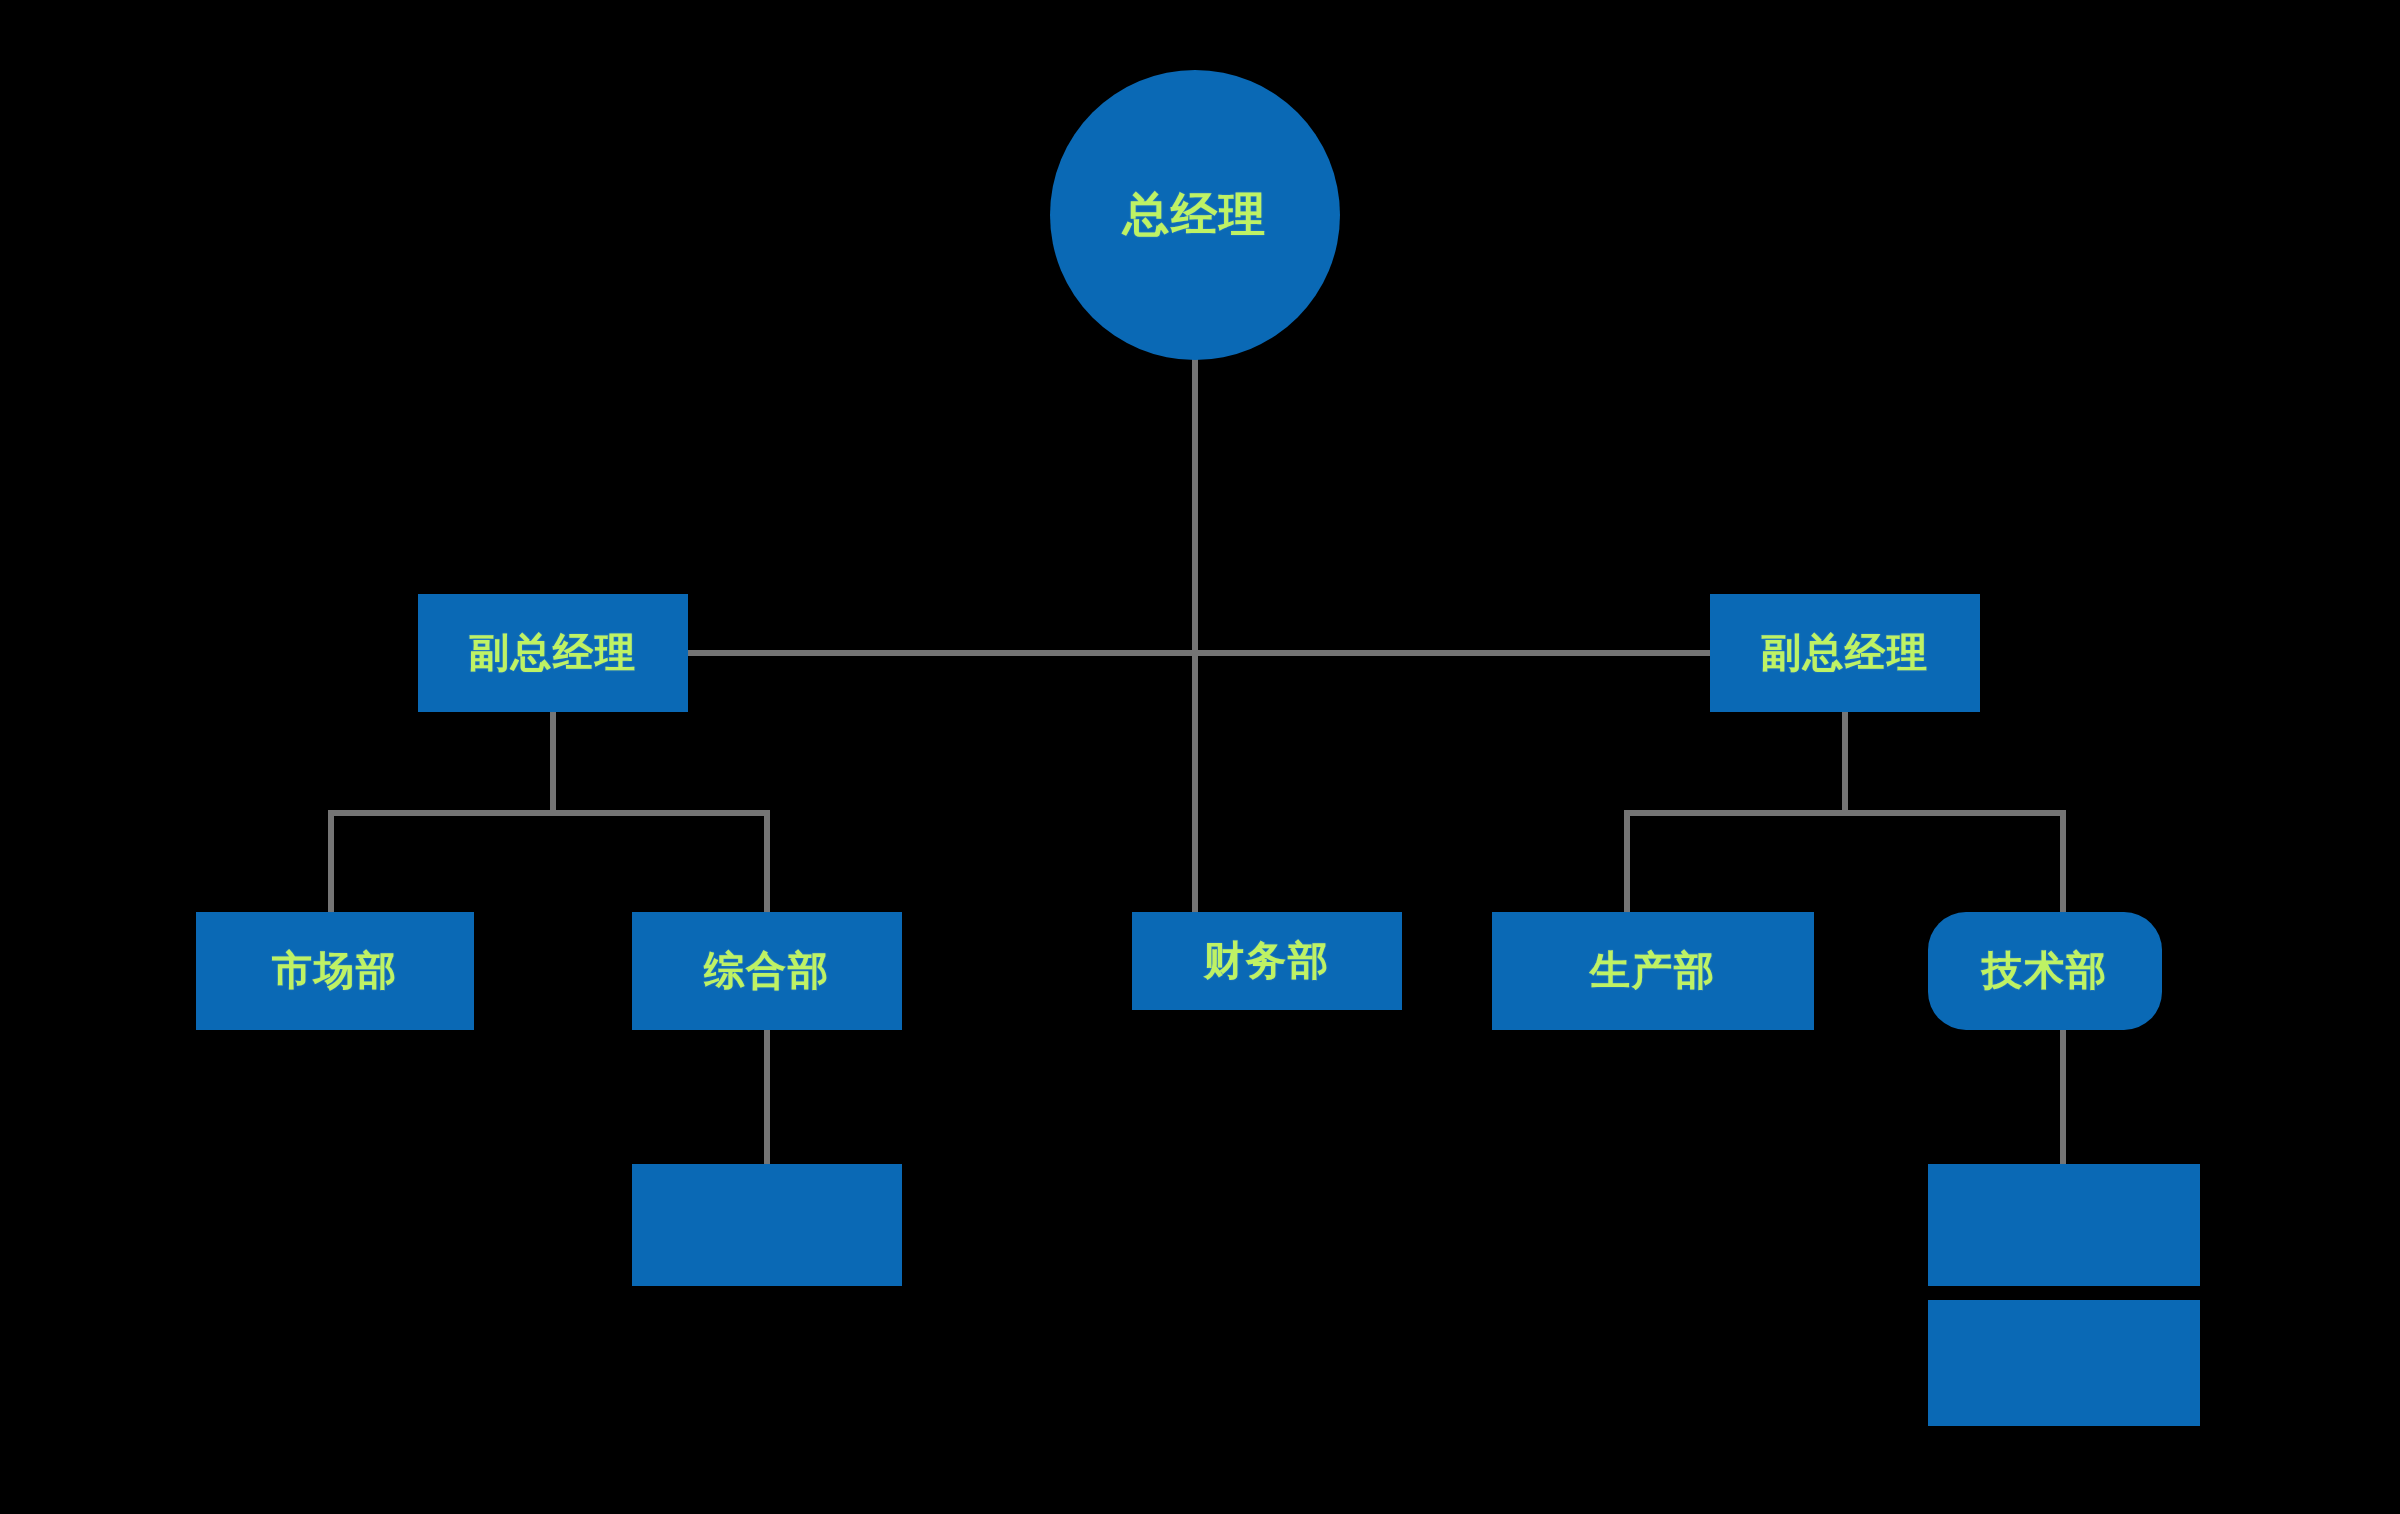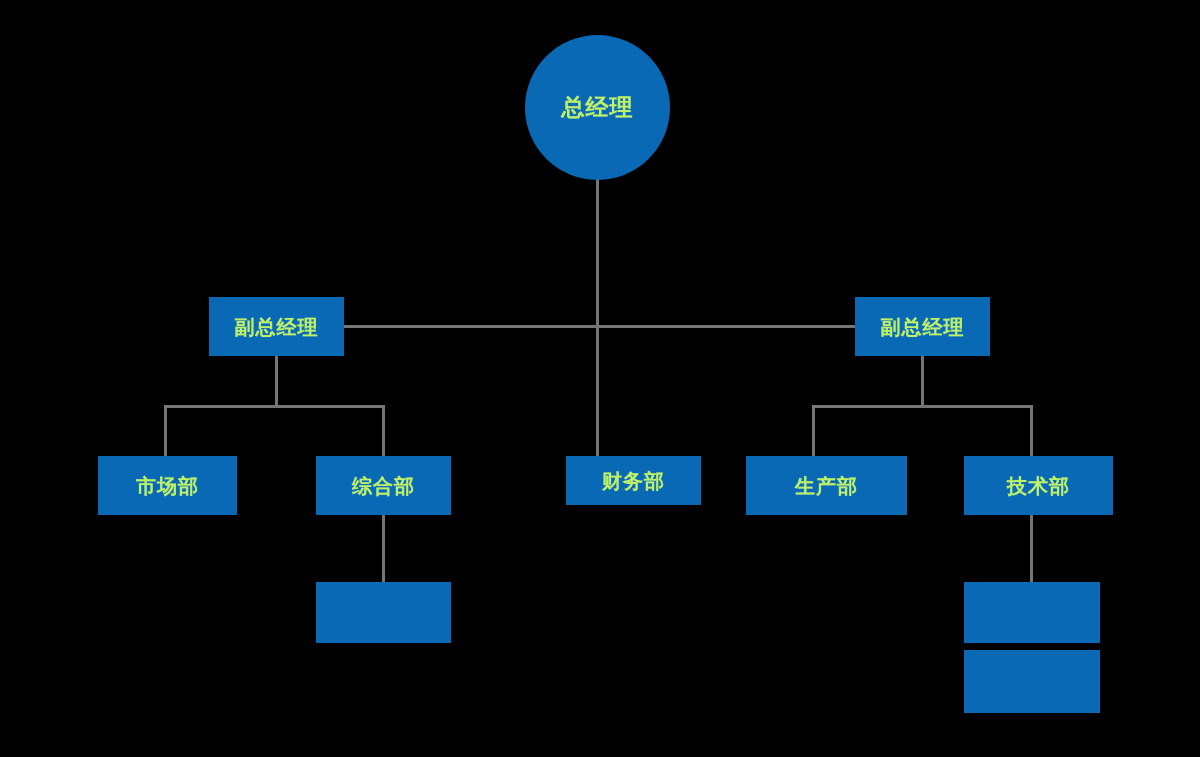--- a/index.html
+++ b/index.html
@@ -101,21 +101,21 @@
   </div>
 
   <div class="node rect" style="left:530px; top:456px; width:135px; height:49px; font-size:20px;margin-left:36px;">
     <span class="node-label">财务部</span>
   </div>
 
   <div class="node rect" style="left:746px; top:456px; width:161px; height:59px; font-size:20px;">
     <span class="node-label">生产部</span>
   </div>
 
-  <div class="node rect" style="left:964px; top:456px; width:149px; height:59px; font-size:20px;">
+  <div class="node rect" style="left:964px; top:456px; width:117px; height:59px; font-size:20px;border-radius:19px;">
     <span class="node-label">技术部</span>
   </div>
 
   <div class="node rect" style="left:316px; top:582px; width:135px; height:61px; font-size:20px;">
     <span class="node-label"></span>
   </div>
 
   <div class="node rect" style="left:964px; top:582px; width:136px; height:61px; font-size:20px;">
     <span class="node-label"></span>
   </div>

